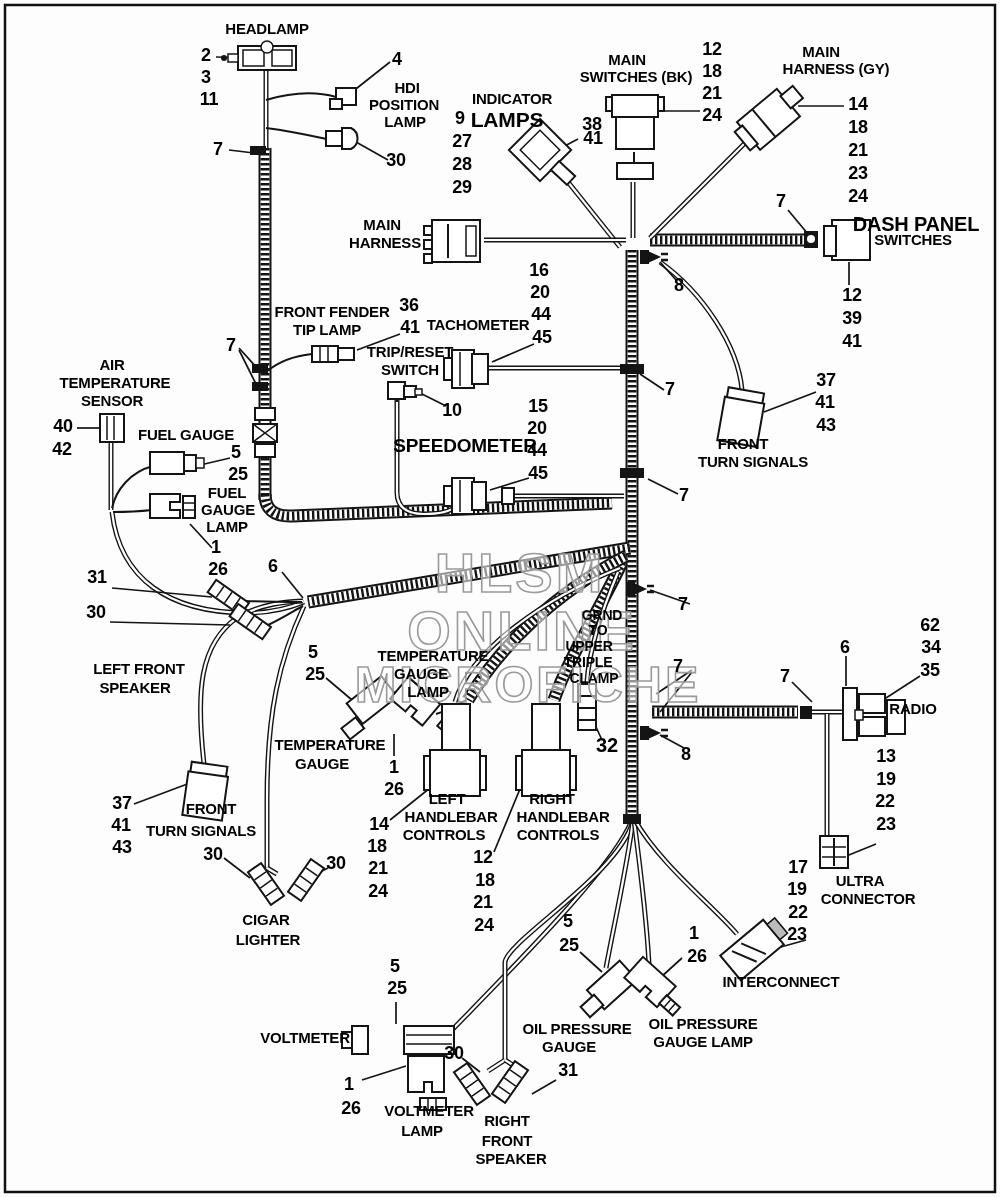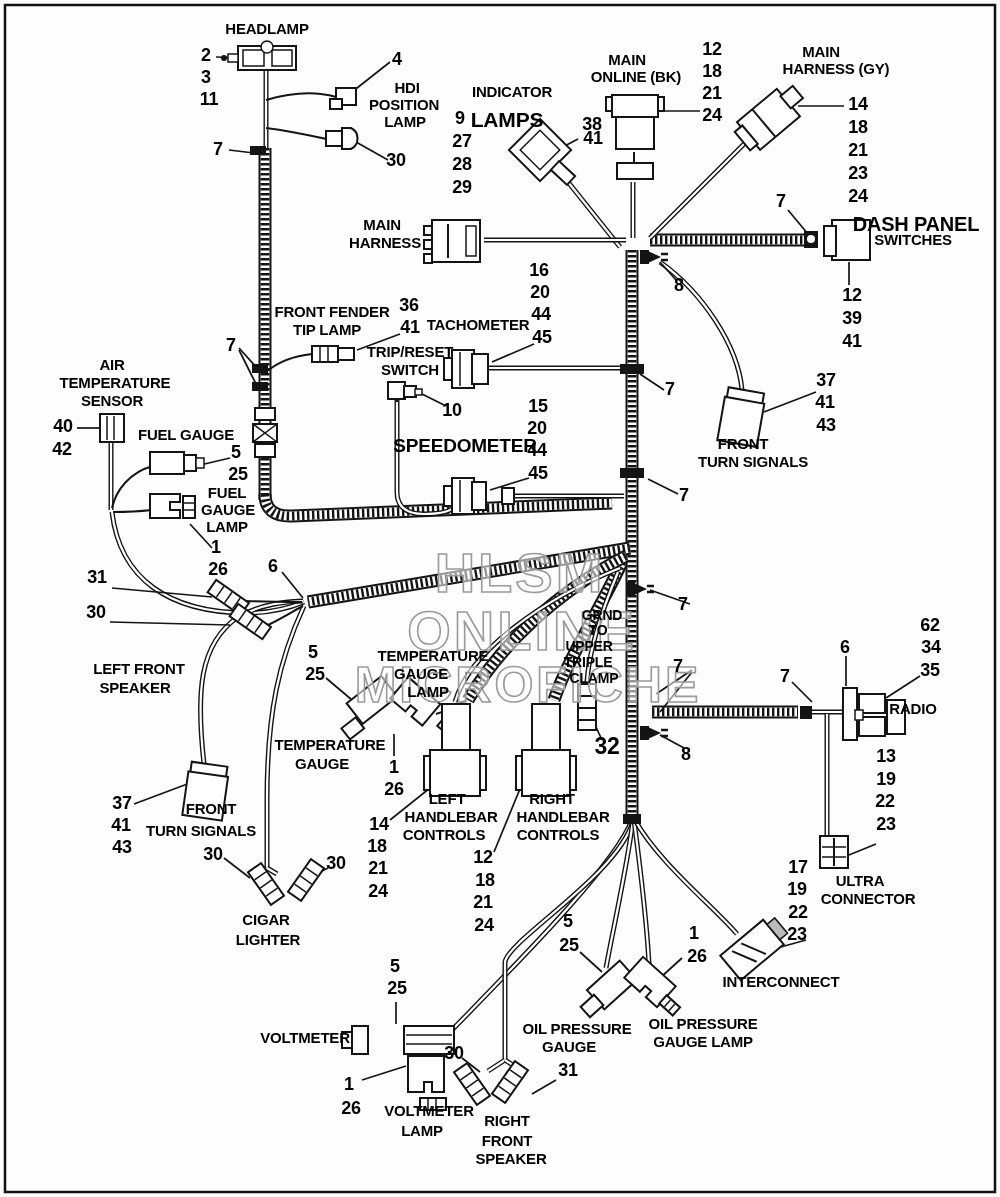--- a/index.html
+++ b/index.html
@@ -455,30 +455,30 @@
       <div class="lbl" style="left: 267px; top: 21px; font-size: 15px;">HEADLAMP</div>
       <div class="lbl" style="left: 206px; top: 46px; font-size: 18px;">2</div>
       <div class="lbl" style="left: 206px; top: 68px; font-size: 18px;">3</div>
       <div class="lbl" style="left: 209px; top: 90px; font-size: 18px;">11</div>
       <div class="lbl" style="left: 218px; top: 140px; font-size: 18px;">7</div>
       <div class="lbl" style="left: 397px; top: 50px; font-size: 18px;">4</div>
       <div class="lbl" style="left: 407px; top: 80px; font-size: 15px;">HDI</div>
       <div class="lbl" style="left: 404px; top: 97px; font-size: 15px;">POSITION</div>
       <div class="lbl" style="left: 405px; top: 114px; font-size: 15px;">LAMP</div>
       <div class="lbl" style="left: 396px; top: 151px; font-size: 18px;">30</div>
-      <div class="lbl" style="left: 512px; top: 84px; font-size: 15px;">INDICATOR</div>
+      <div class="lbl" style="left: 512px; top: 91px; font-size: 15px;">INDICATOR</div>
       <div class="lbl" style="left: 507px; top: 109px; font-size: 21px;">LAMPS</div>
       <div class="lbl" style="left: 460px; top: 109px; font-size: 18px;">9</div>
       <div class="lbl" style="left: 462px; top: 132px; font-size: 18px;">27</div>
       <div class="lbl" style="left: 462px; top: 155px; font-size: 18px;">28</div>
       <div class="lbl" style="left: 462px; top: 178px; font-size: 18px;">29</div>
       <div class="lbl" style="left: 592px; top: 115px; font-size: 18px;">38</div>
       <div class="lbl" style="left: 593px; top: 129px; font-size: 18px;">41</div>
       <div class="lbl" style="left: 627px; top: 52px; font-size: 15px;">MAIN</div>
-      <div class="lbl" style="left: 636px; top: 69px; font-size: 15px;">ONLINE (BK)</div>
+      <div class="lbl" style="left: 636px; top: 69px; font-size: 15px;">SWITCHES (BK)</div>
       <div class="lbl" style="left: 712px; top: 40px; font-size: 18px;">12</div>
       <div class="lbl" style="left: 712px; top: 62px; font-size: 18px;">18</div>
       <div class="lbl" style="left: 712px; top: 84px; font-size: 18px;">21</div>
       <div class="lbl" style="left: 712px; top: 106px; font-size: 18px;">24</div>
       <div class="lbl" style="left: 821px; top: 44px; font-size: 15px;">MAIN</div>
       <div class="lbl" style="left: 836px; top: 61px; font-size: 15px;">HARNESS (GY)</div>
       <div class="lbl" style="left: 858px; top: 95px; font-size: 18px;">14</div>
       <div class="lbl" style="left: 858px; top: 118px; font-size: 18px;">18</div>
       <div class="lbl" style="left: 858px; top: 141px; font-size: 18px;">21</div>
       <div class="lbl" style="left: 858px; top: 164px; font-size: 18px;">23</div>
@@ -569,21 +569,21 @@
       <div class="lbl" style="left: 377px; top: 837px; font-size: 18px;">18</div>
       <div class="lbl" style="left: 378px; top: 859px; font-size: 18px;">21</div>
       <div class="lbl" style="left: 378px; top: 882px; font-size: 18px;">24</div>
       <div class="lbl" style="left: 552px; top: 791px; font-size: 15px;">RIGHT</div>
       <div class="lbl" style="left: 563px; top: 809px; font-size: 15px;">HANDLEBAR</div>
       <div class="lbl" style="left: 558px; top: 827px; font-size: 15px;">CONTROLS</div>
       <div class="lbl" style="left: 483px; top: 848px; font-size: 18px;">12</div>
       <div class="lbl" style="left: 485px; top: 871px; font-size: 18px;">18</div>
       <div class="lbl" style="left: 483px; top: 893px; font-size: 18px;">21</div>
       <div class="lbl" style="left: 484px; top: 916px; font-size: 18px;">24</div>
-      <div class="lbl" style="left: 607px; top: 735px; font-size: 23px;">32</div>
+      <div class="lbl" style="left: 607px; top: 735px; font-size: 20px;">32</div>
       <div class="lbl" style="left: 798px; top: 858px; font-size: 18px;">17</div>
       <div class="lbl" style="left: 797px; top: 880px; font-size: 18px;">19</div>
       <div class="lbl" style="left: 798px; top: 903px; font-size: 18px;">22</div>
       <div class="lbl" style="left: 797px; top: 925px; font-size: 18px;">23</div>
       <div class="lbl" style="left: 860px; top: 873px; font-size: 15px;">ULTRA</div>
       <div class="lbl" style="left: 868px; top: 891px; font-size: 15px;">CONNECTOR</div>
       <div class="lbl" style="left: 122px; top: 794px; font-size: 18px;">37</div>
       <div class="lbl" style="left: 121px; top: 816px; font-size: 18px;">41</div>
       <div class="lbl" style="left: 122px; top: 838px; font-size: 18px;">43</div>
       <div class="lbl" style="left: 211px; top: 801px; font-size: 15px;">FRONT</div>

